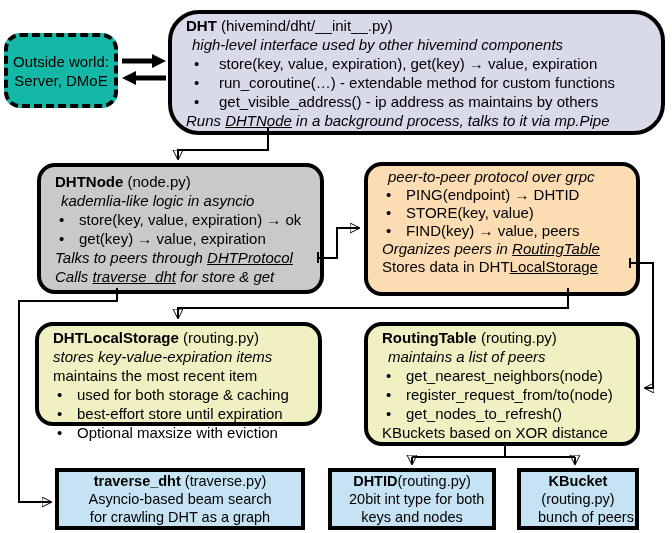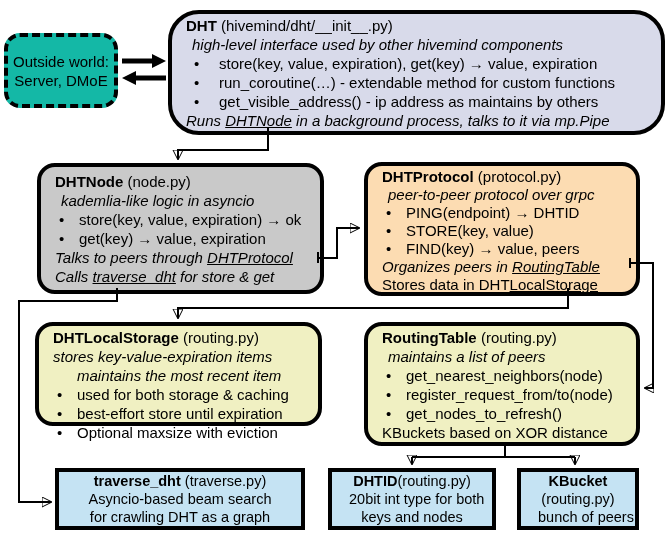--- a/index.html
+++ b/index.html
@@ -78,42 +78,41 @@
       </div>
       <div class="line bullet">
         <span class="dot">•</span>
         <span><span>get(key) → value, expiration</span></span>
       </div>
       <div class="line"><span style="font-style: italic;">Talks to peers through </span><span style="font-style: italic; text-decoration: underline;">DHTProtocol</span></div>
       <div class="line"><span style="font-style: italic;">Calls </span><span style="font-style: italic; text-decoration: underline;">traverse_dht</span><span style="font-style: italic;"> for store &amp; get</span></div>
     </div>
 
   <div id="box-dhtprotocol" class="box rounded" style="background: rgb(252, 220, 178);">
-      <div class="line"><span style="font-weight: 700;">DHTProtocol</span><span> (protocol.py)</span></div>
       <div class="line indent"><span style="font-style: italic;">peer-to-peer protocol over grpc</span></div>
       <div class="line bullet">
         <span class="dot">•</span>
         <span><span>PING(endpoint) → DHTID</span></span>
       </div>
       <div class="line bullet">
         <span class="dot">•</span>
         <span><span>STORE(key, value)</span></span>
       </div>
       <div class="line bullet">
         <span class="dot">•</span>
         <span><span>FIND(key) → value, peers</span></span>
       </div>
       <div class="line"><span style="font-style: italic;">Organizes peers in </span><span style="font-style: italic; text-decoration: underline;">RoutingTable</span></div>
       <div class="line"><span>Stores data in DHT</span><span style="text-decoration: underline;">LocalStorage</span></div>
     </div>
 
   <div id="box-storage" class="box rounded" style="background: rgb(240, 240, 194);">
       <div class="line"><span style="font-weight: 700;">DHTLocalStorage</span><span> (routing.py)</span></div>
       <div class="line"><span style="font-style: italic;">stores key-value-expiration items</span></div>
-      <div class="line"><span style="font-style: italic; margin-left: 24px;">maintains the most recent item</span></div>
+      <div class="line"><span style="">maintains the most recent item</span></div>
       <div class="line bullet">
         <span class="dot">•</span>
         <span><span>used for both storage &amp; caching</span></span>
       </div>
       <div class="line bullet">
         <span class="dot">•</span>
         <span><span>best-effort store until expiration</span></span>
       </div>
       <div class="line bullet">
         <span class="dot">•</span>

